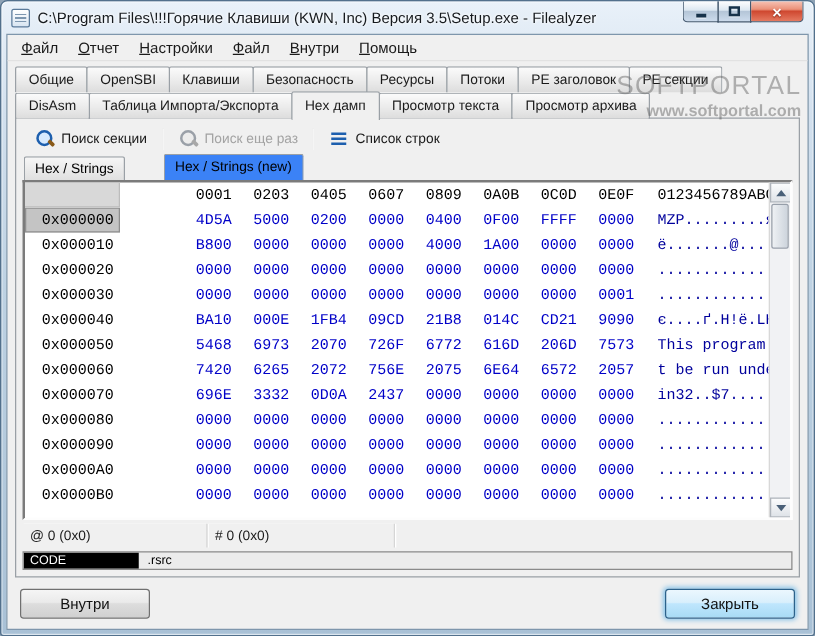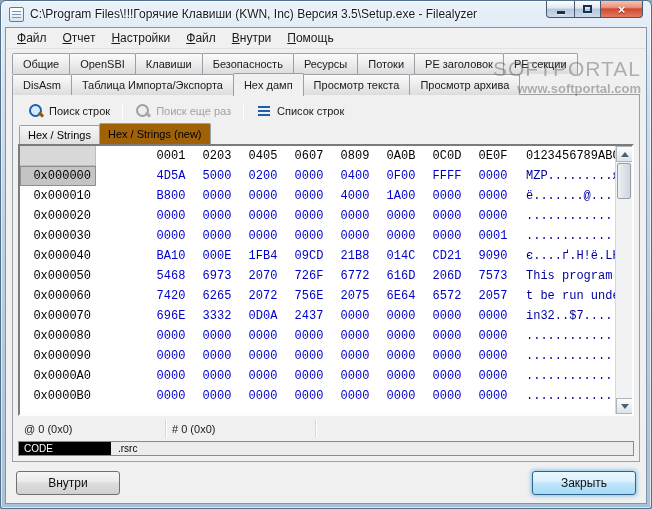--- a/index.html
+++ b/index.html
@@ -62,21 +62,21 @@
   .search-again-icon::before { content:""; position:absolute; left:1px; top:1px; width:9px; height:9px;
     border:2px solid #9aa0a8; border-radius:50%; background:#ececec; }
   .search-again-icon::after { content:""; position:absolute; left:10px; top:10px; width:6px; height:3px;
     background:#a8a8a8; border-radius:1px; transform:rotate(45deg); }
   .string-list-icon::before { content:""; position:absolute; left:2px; top:3px; width:12px; height:2px;
     background:#1d5fae; box-shadow:0 4px 0 #1d5fae,0 8px 0 #1d5fae; }
 
   .subtabs { height:21px; flex:none; display:flex; align-items:flex-end; font-size:11px; padding-left:1px; }
   .subtab { height:19px; display:flex; align-items:center; padding:0 8px; border:1px solid #9aa0a6; border-bottom:none;
     background:linear-gradient(#f6f6f6,#e0e0e0); border-radius:2px 2px 0 0; margin-right:-1px; cursor:default; }
-  .subtab.active { background:#a16207; height:21px; z-index:2; position:relative; }
+  .subtab.active { background:#3b82f6; height:21px; z-index:2; position:relative;margin-left:32px; }
 
   .hexview { flex:1; min-height:0; position:relative; background:#fff;
     border:2px solid; border-color:#7b7b7b #fdfdfd #fdfdfd #7b7b7b; overflow:hidden;
     font-family:"Liberation Mono",monospace; font-size:12px; }
   .hexgrid { position:absolute; left:0; top:0; right:17px; bottom:0; overflow:hidden; }
   .hexrow { display:grid; grid-template-columns:76px 52px repeat(8,46px) minmax(0,1fr);
     height:20px; line-height:20px; white-space:pre; }
   .hexrow.header { color:#000; }
   .addr { text-align:right; padding-right:5px; color:#000; }
   .addr.sel-cell { background:#c4c4c4; box-shadow:inset 0 0 0 1px #8f8f8f; }
@@ -168,21 +168,21 @@
           <div class="tab active">Hex дамп</div>
           <div class="tab">Просмотр текста</div>
           <div class="tab">Просмотр архива</div>
         </div>
 
       <div class="panel">
 
         <div class="toolbar" id="toolbar">
             <div class="tbtn">
               <span class="ico search-icon"></span>
-              <span class="lbl">Поиск строк</span>
+              <span class="lbl">Поиск секции</span>
             </div>
             <div class="tsep"></div>
             <div class="tbtn disabled">
               <span class="ico search-again-icon"></span>
               <span class="lbl">Поиск еще раз</span>
             </div>
             <div class="tsep"></div>
             <div class="tbtn">
               <span class="ico string-list-icon"></span>
               <span class="lbl">Список строк</span>

